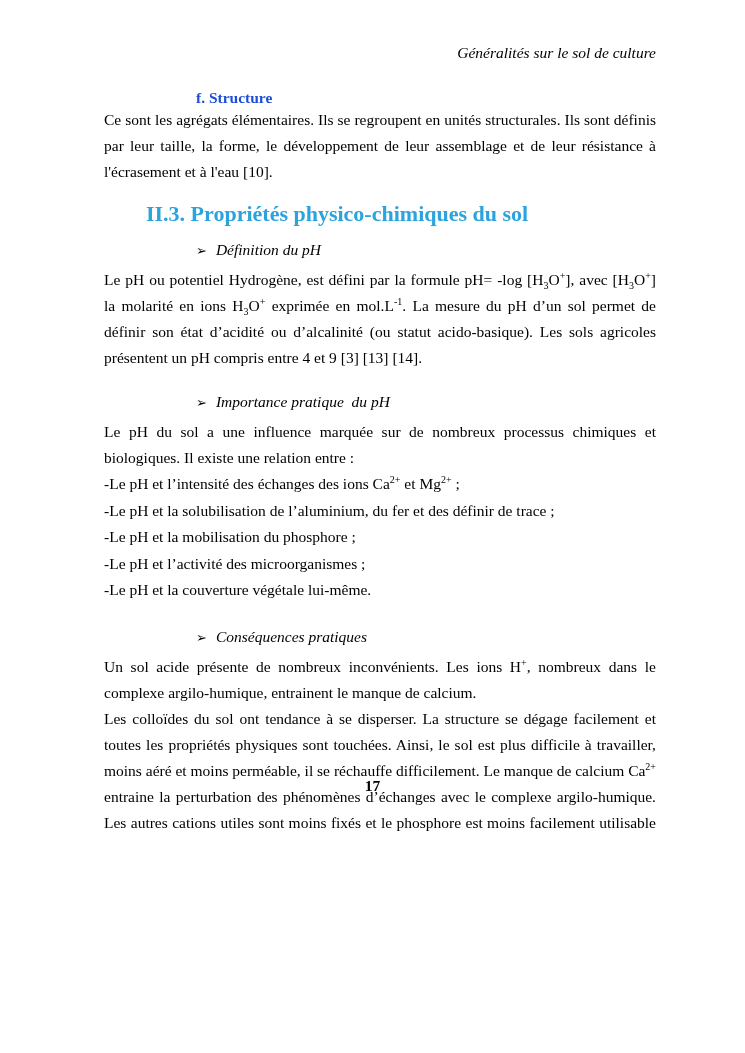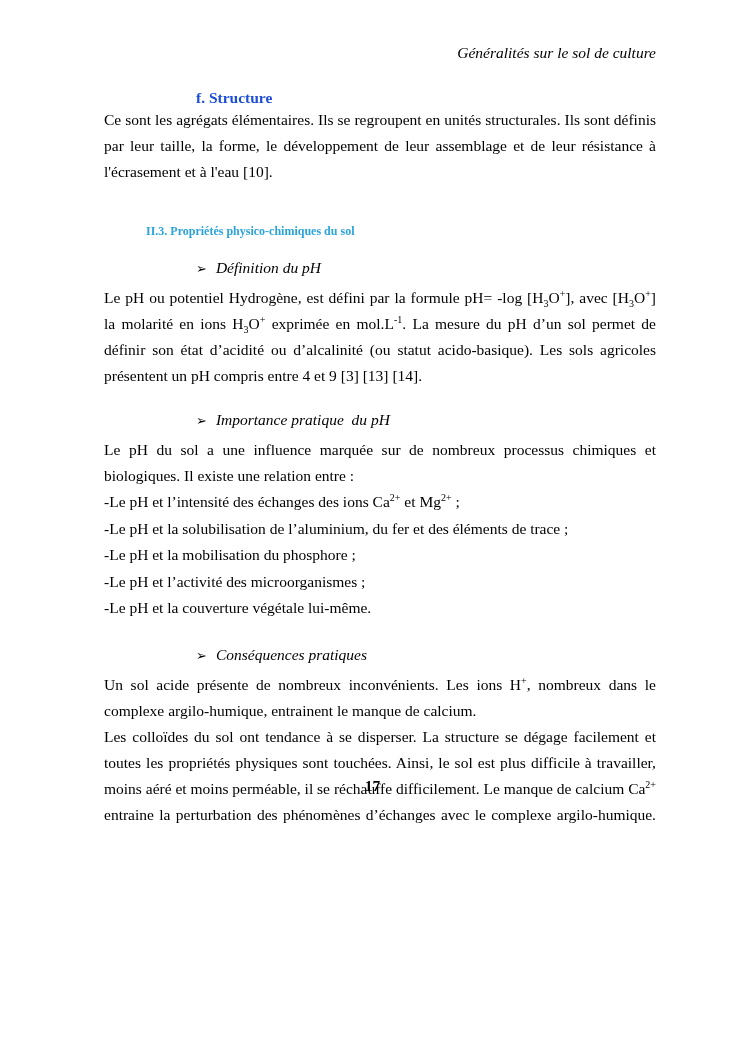--- a/index.html
+++ b/index.html
@@ -31,22 +31,22 @@
     color: #1d4ed8;
     font-weight: bold;
     font-size: 15.5px;
     margin: 0;
     line-height: 18px;
   }
   .h-structure { margin-top: 27px; margin-left: 92px; }
   .h-cyan {
     color: #2ba3dc;
     font-weight: bold;
-    font-size: 12px;
-    margin: 36px 0 0 42px;
+    font-size: 22px;
+    margin: 18px 0 0 42px;
     line-height: 21px;
   }
   .h-ph { margin-top: 21px; margin-left: 92px; }
   .sub-heading {
     margin: 16px 0 0 92px;
     font-weight: normal;
     font-style: italic;
     line-height: 19px;
     white-space: pre-wrap;
   }
@@ -91,21 +91,21 @@
     <div class="sub-heading"><span class="bullet">➢</span><span>Définition du pH</span></div>
 
     <p class="body mt-para"><span>Le pH ou potentiel Hydrogène, est défini par la formule pH= -log [H</span><sub>3</sub><span>O</span><sup>+</sup><span>], avec [H</span><sub>3</sub><span>O</span><sup>+</sup><span>] la molarité en ions H</span><sub>3</sub><span>O</span><sup>+</sup><span> exprimée en mol.L</span><sup>-1</sup><span>. La mesure du pH d’un sol permet de définir son état d’acidité ou d’alcalinité (ou statut acido-basique). Les sols agricoles présentent un pH compris entre 4 et 9 [3] [13] [14].</span></p>
 
     <div class="sub-heading mt-sec"><span class="bullet">➢</span><span>Importance pratique  du pH</span></div>
 
     <p class="body mt-para">Le pH du sol a une influence marquée sur de nombreux processus chimiques et biologiques. Il existe une relation entre :</p>
 
     <div class="list">
       <div class="body list-line"><span>-Le pH et l’intensité des échanges des ions Ca</span><sup>2+</sup><span> et Mg</span><sup>2+</sup><span> ;</span></div>
-      <div class="body list-line"><span>-Le pH et la solubilisation de l’aluminium, du fer et des éléments de trace ;</span></div>
+      <div class="body list-line"><span>-Le pH et la solubilisation de l’aluminium, du fer et des définir de trace ;</span></div>
       <div class="body list-line"><span>-Le pH et la mobilisation du phosphore ;</span></div>
       <div class="body list-line"><span>-Le pH et l’activité des microorganismes ;</span></div>
       <div class="body list-line"><span>-Le pH et la couverture végétale lui-même.</span></div>
     </div>
 
     <div class="sub-heading mt-cons"><span class="bullet">➢</span><span>Conséquences pratiques</span></div>
 
     <p class="body mt-para"><span>Un sol acide présente de nombreux inconvénients. Les ions H</span><sup>+</sup><span>, nombreux dans le complexe argilo-humique, entrainent le manque de calcium.</span></p>
     <p class="body"><span>Les colloïdes du sol ont tendance à se disperser. La structure se dégage facilement et toutes les propriétés physiques sont touchées. Ainsi, le sol est plus difficile à travailler, moins aéré et moins perméable, il se réchauffe difficilement. Le manque de calcium Ca</span><sup>2+</sup><span> entraine la perturbation des phénomènes d’échanges avec le complexe argilo-humique. Les autres cations utiles sont moins fixés et le phosphore est moins facilement utilisable par la plante.</span></p>
 

